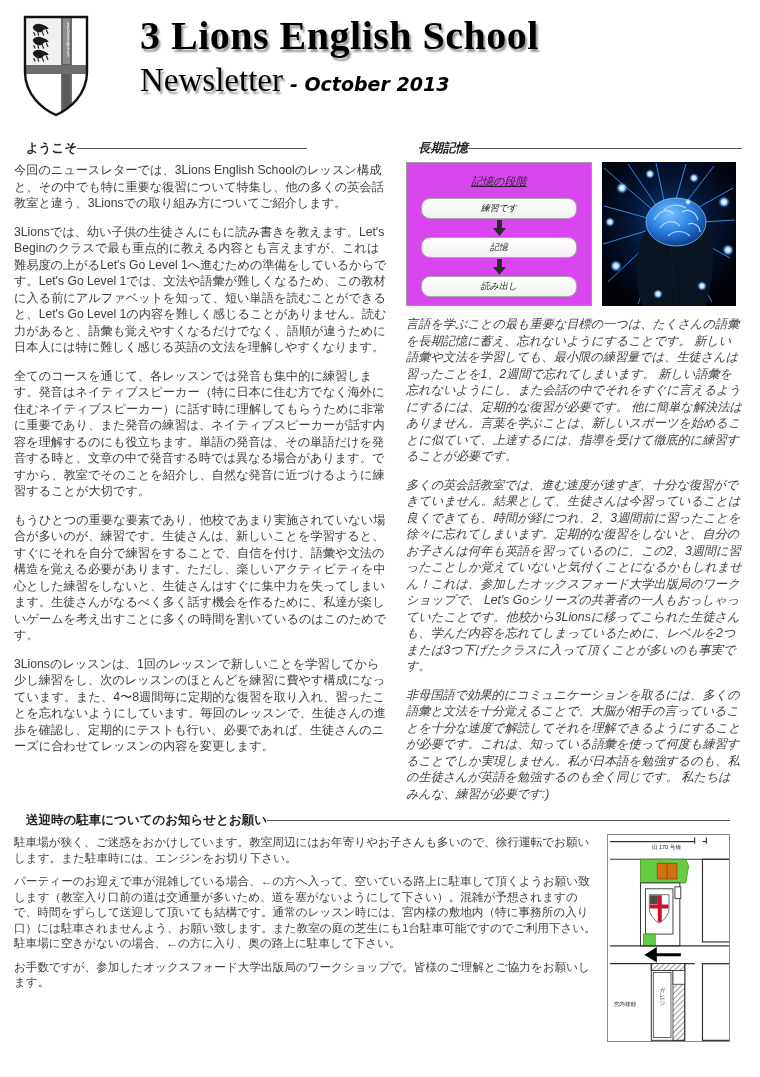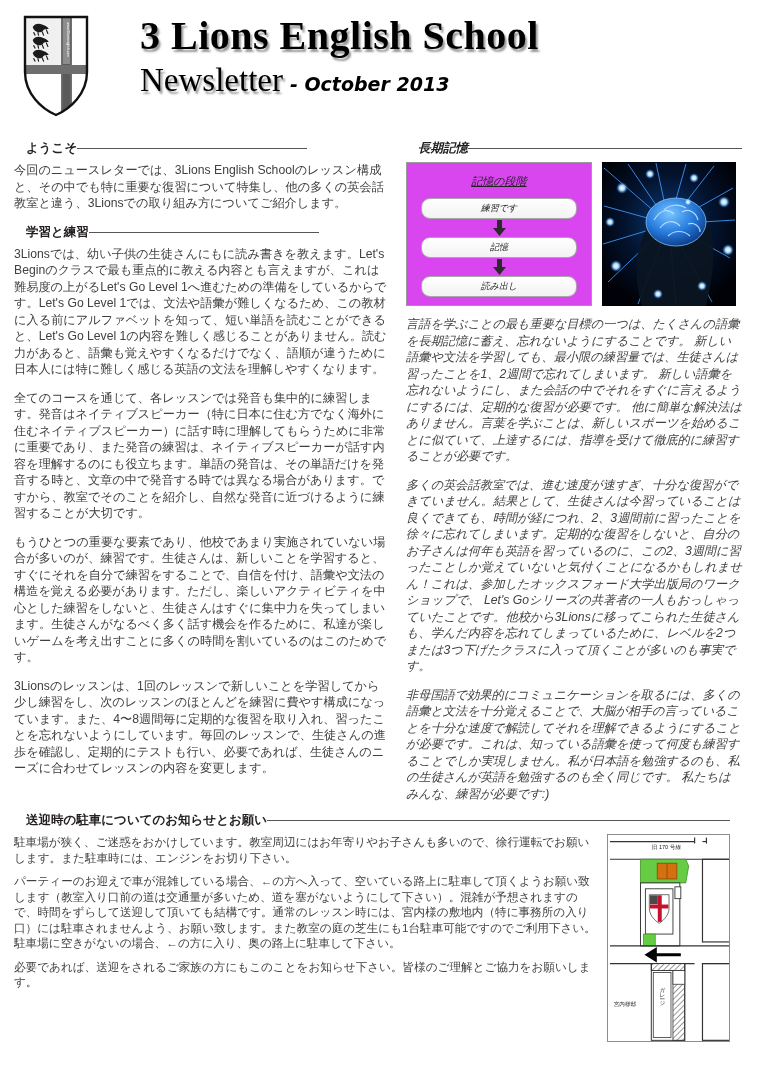--- a/index.html
+++ b/index.html
@@ -245,24 +245,20 @@
   <div class="columns">
 
     <div class="col-left">
 
       <div class="sec-head narrow">
         <span class="label">ようこそ</span>
         <span class="rule"></span>
       </div>
       <p class="body">今回のニュースレターでは、3Lions English Schoolのレッスン構成と、その中でも特に重要な復習について特集し、他の多くの英会話教室と違う、3Lionsでの取り組み方についてご紹介します。</p>
 
-      <div class="sec-head narrow">
-        <span class="label">学習と練習</span>
-        <span class="rule"></span>
-      </div>
       <p class="body">3Lionsでは、幼い子供の生徒さんにもに読み書きを教えます。Let's Beginのクラスで最も重点的に教える内容とも言えますが、これは難易度の上がるLet's Go Level 1へ進むための準備をしているからです。Let's Go Level 1では、文法や語彙が難しくなるため、この教材に入る前にアルファベットを知って、短い単語を読むことができると、Let's Go Level 1の内容を難しく感じることがありません。読む力があると、語彙も覚えやすくなるだけでなく、語順が違うために日本人には特に難しく感じる英語の文法を理解しやすくなります。</p>
       <p class="body">全てのコースを通じて、各レッスンでは発音も集中的に練習します。発音はネイティブスピーカー（特に日本に住む方でなく海外に住むネイティブスピーカー）に話す時に理解してもらうために非常に重要であり、また発音の練習は、ネイティブスピーカーが話す内容を理解するのにも役立ちます。単語の発音は、その単語だけを発音する時と、文章の中で発音する時では異なる場合があります。ですから、教室でそのことを紹介し、自然な発音に近づけるように練習することが大切です。</p>
       <p class="body">もうひとつの重要な要素であり、他校であまり実施されていない場合が多いのが、練習です。生徒さんは、新しいことを学習すると、すぐにそれを自分で練習をすることで、自信を付け、語彙や文法の構造を覚える必要があります。ただし、楽しいアクティビティを中心とした練習をしないと、生徒さんはすぐに集中力を失ってしまいます。生徒さんがなるべく多く話す機会を作るために、私達が楽しいゲームを考え出すことに多くの時間を割いているのはこのためです。</p>
       <p class="body tight">3Lionsのレッスンは、1回のレッスンで新しいことを学習してから少し練習をし、次のレッスンのほとんどを練習に費やす構成になっています。また、4〜8週間毎に定期的な復習を取り入れ、習ったことを忘れないようにしています。毎回のレッスンで、生徒さんの進歩を確認し、定期的にテストも行い、必要であれば、生徒さんのニーズに合わせてレッスンの内容を変更します。</p>
     </div>
 
     <div class="col-right">
 
       <div class="sec-head">
         <span class="label">長期記憶</span>
@@ -370,21 +366,21 @@
   <div class="bottom">
     <div class="sec-head">
       <span class="label">送迎時の駐車についてのお知らせとお願い</span>
       <span class="rule"></span>
     </div>
 
     <div class="bottom-flex">
       <div class="bottom-text">
         <p class="body wide">駐車場が狭く、ご迷惑をおかけしています。教室周辺にはお年寄りやお子さんも多いので、徐行運転でお願いします。また駐車時には、エンジンをお切り下さい。</p>
         <p class="body wide">パーティーのお迎えで車が混雑している場合、←の方へ入って、空いている路上に駐車して頂くようお願い致します（教室入り口前の道は交通量が多いため、道を塞がないようにして下さい）。混雑が予想されますので、時間をずらして送迎して頂いても結構です。通常のレッスン時には、宮内様の敷地内（特に事務所の入り口）には駐車されませんよう、お願い致します。また教室の庭の芝生にも1台駐車可能ですのでご利用下さい。駐車場に空きがないの場合、←の方に入り、奥の路上に駐車して下さい。</p>
-        <p class="body wide">必要であれば、送迎をされるご家族の方にもこのことをお知らせ下さい。皆様のご理解とご協力をお願いします。</p>
+        <p class="body wide">お手数ですが、参加したオックスフォード大学出版局のワークショップで。皆様のご理解とご協力をお願いします。</p>
       </div>
 
       <div class="map-box">
         <svg viewBox="0 0 126 208" width="124" height="206">
           <rect width="126" height="208" fill="#ffffff"></rect>
 
           <line x1="2" y1="6" x2="88" y2="6" stroke="#333" stroke-width="1.2"></line>
           <line x1="96" y1="6" x2="100" y2="6" stroke="#333" stroke-width="1.2"></line>
           <line x1="100" y1="2" x2="100" y2="8" stroke="#333" stroke-width="1.2"></line>
           <line x1="88" y1="2" x2="88" y2="8" stroke="#333" stroke-width="1.2"></line>

